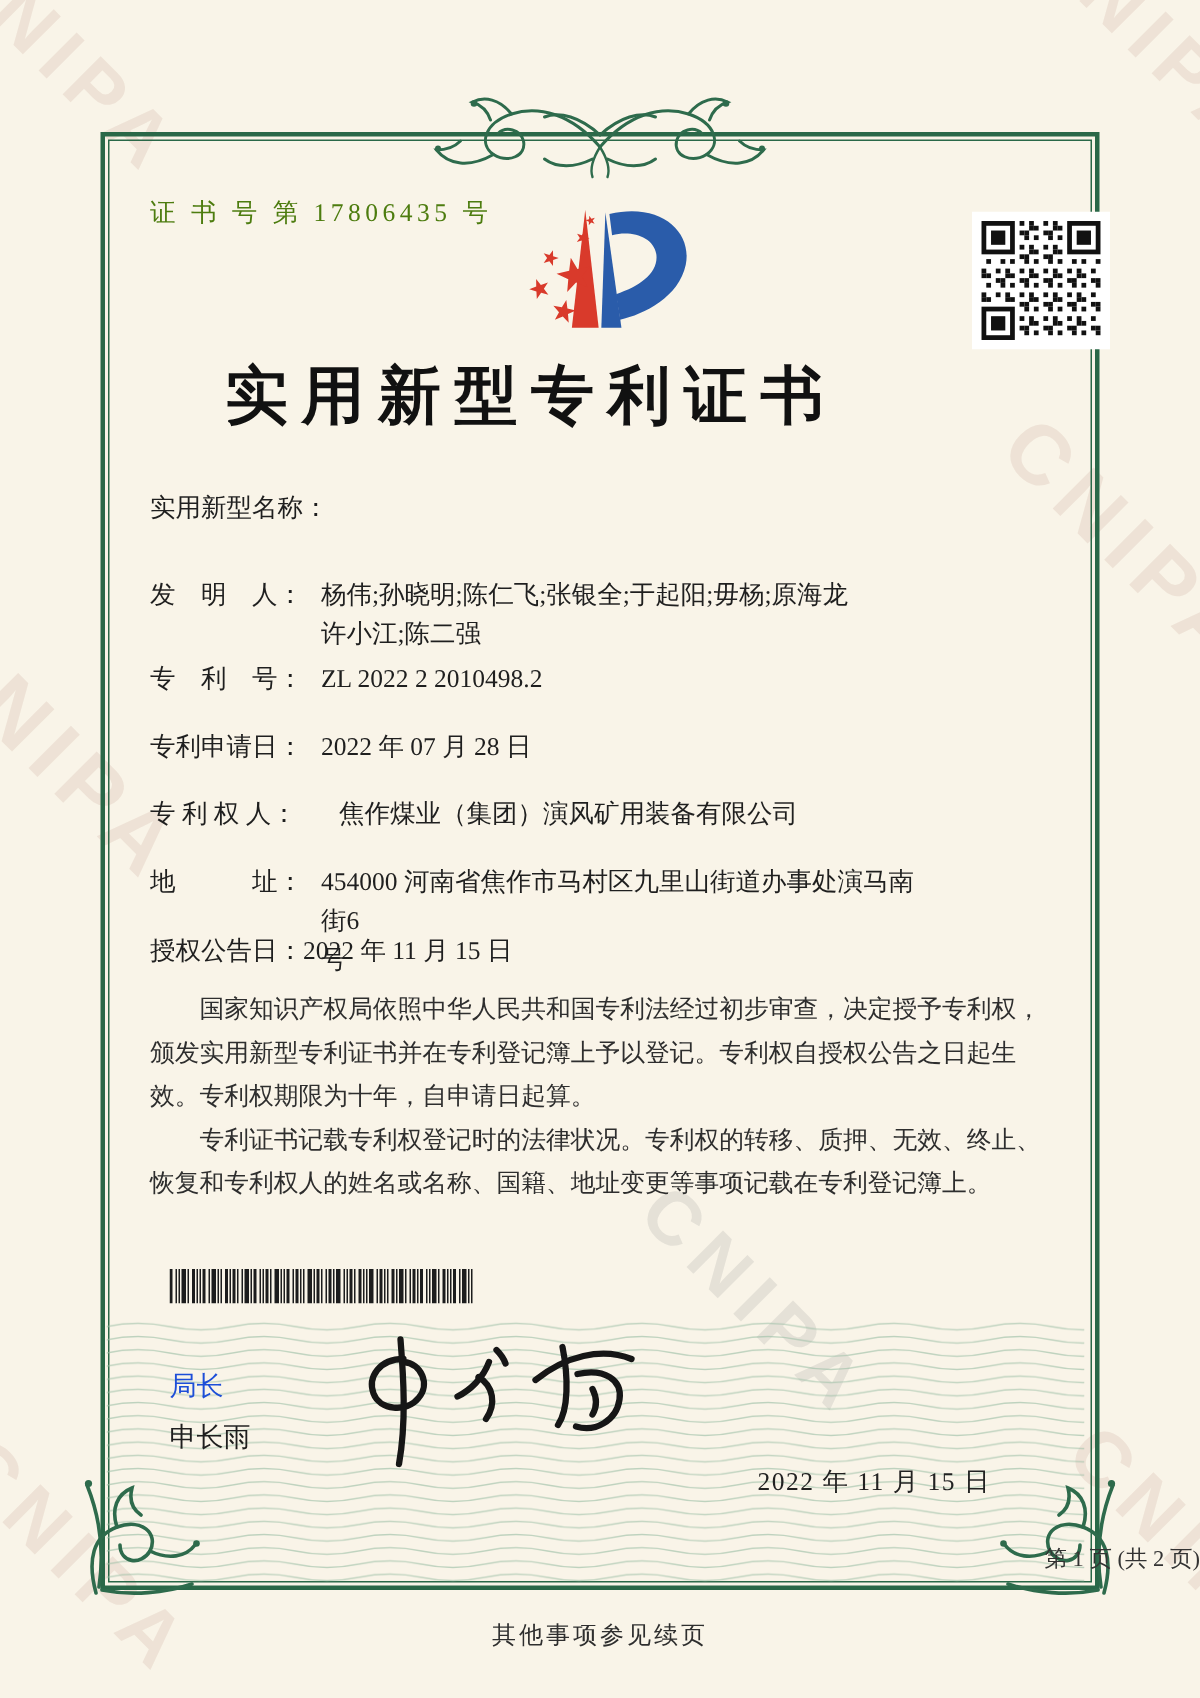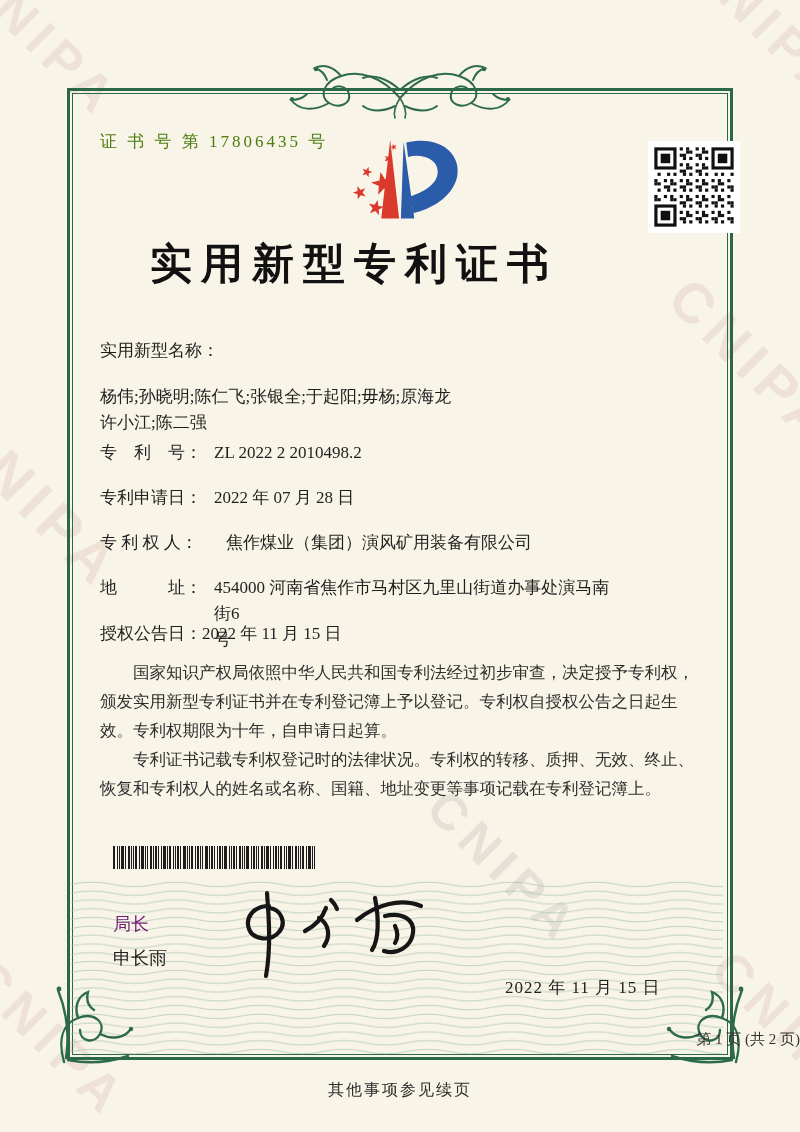--- a/index.html
+++ b/index.html
@@ -42,36 +42,36 @@
     left:100px;top:130px;font-size:17px;letter-spacing:3px;color:#4d7c0f;
   }
   .title{
     left:0;top:236px;width:708px;text-align:center;
     font-size:42px;font-weight:bold;letter-spacing:9px;color:#111;
   }
   
   .field{left:100px;width:516px;display:flex;font-size:17px;line-height:26px;color:#1f1f1f;}
   .field .lab{flex:0 0 114px;white-space:nowrap;}
   .field .val{flex:1;}
-  .f-name{top:338px;justify-content:space-between;}
+  .f-name{top:326px;justify-content:space-between;}
   .f-inv{top:384px;}
   .f-pno{top:440px;}
   .f-fdate{top:485px;justify-content:space-between;}
   .f-owner{top:530px;gap:12px;}
   .f-addr{top:575px;}
   .grant-row{left:100px;top:622px;width:616px;display:flex;font-size:17px;color:#1f1f1f;}
   .grant-row .g1{flex:0 0 300px;display:flex;}
   .grant-row .g2{display:flex;}
   .grant-row .lab{white-space:nowrap;}
   
   .paras{left:100px;top:658px;width:602px;font-size:16.5px;line-height:29px;color:#2e2e2e;}
   .paras p{margin:0;text-indent:2em;}
   
   .barcode{left:113px;top:846px;}
-  .sig-title{left:113px;top:912px;font-family:"Liberation Sans",sans-serif;font-size:18px;color:#701a75;}
+  .sig-title{left:113px;top:912px;font-family:"Liberation Sans",sans-serif;font-size:18px;color:#1d4ed8;}
   .sig-name{left:113px;top:946px;font-family:"Liberation Sans",sans-serif;font-size:18px;color:#1e1e1e;}
   .sig-hand{left:225px;top:886px;}
   .issue-date{left:505px;top:976px;font-size:17px;letter-spacing:1px;color:#222;}
   .page-no{left:0;top:1030px;width:800px;text-align:right;font-size:15px;color:#333;}
   .cont-note{left:0;top:1080px;width:800px;text-align:center;font-size:16px;color:#2e2e2e;letter-spacing:2px;}
 </style>
 </head>
 <body>
 
 <span class="wm wm1">CNIPA</span>
@@ -309,20 +309,21 @@
     </g>
 </svg>
 
 <div class="abs title">实用新型专利证书</div>
 
 <div class="abs field f-name">
   <span class="lab">实用新型名称：</span>
 </div>
 
 <div class="abs field f-inv">
+  <span class="lab">发　明　人：</span>
   <span class="val">
     <span style="display:block">杨伟;孙晓明;陈仁飞;张银全;于起阳;毋杨;原海龙</span>
     <span style="display:block">许小江;陈二强</span>
   </span>
 </div>
 
 <div class="abs field f-pno">
   <span class="lab">专　利　号：</span>
   <span class="val">ZL 2022 2 2010498.2</span>
 </div>

